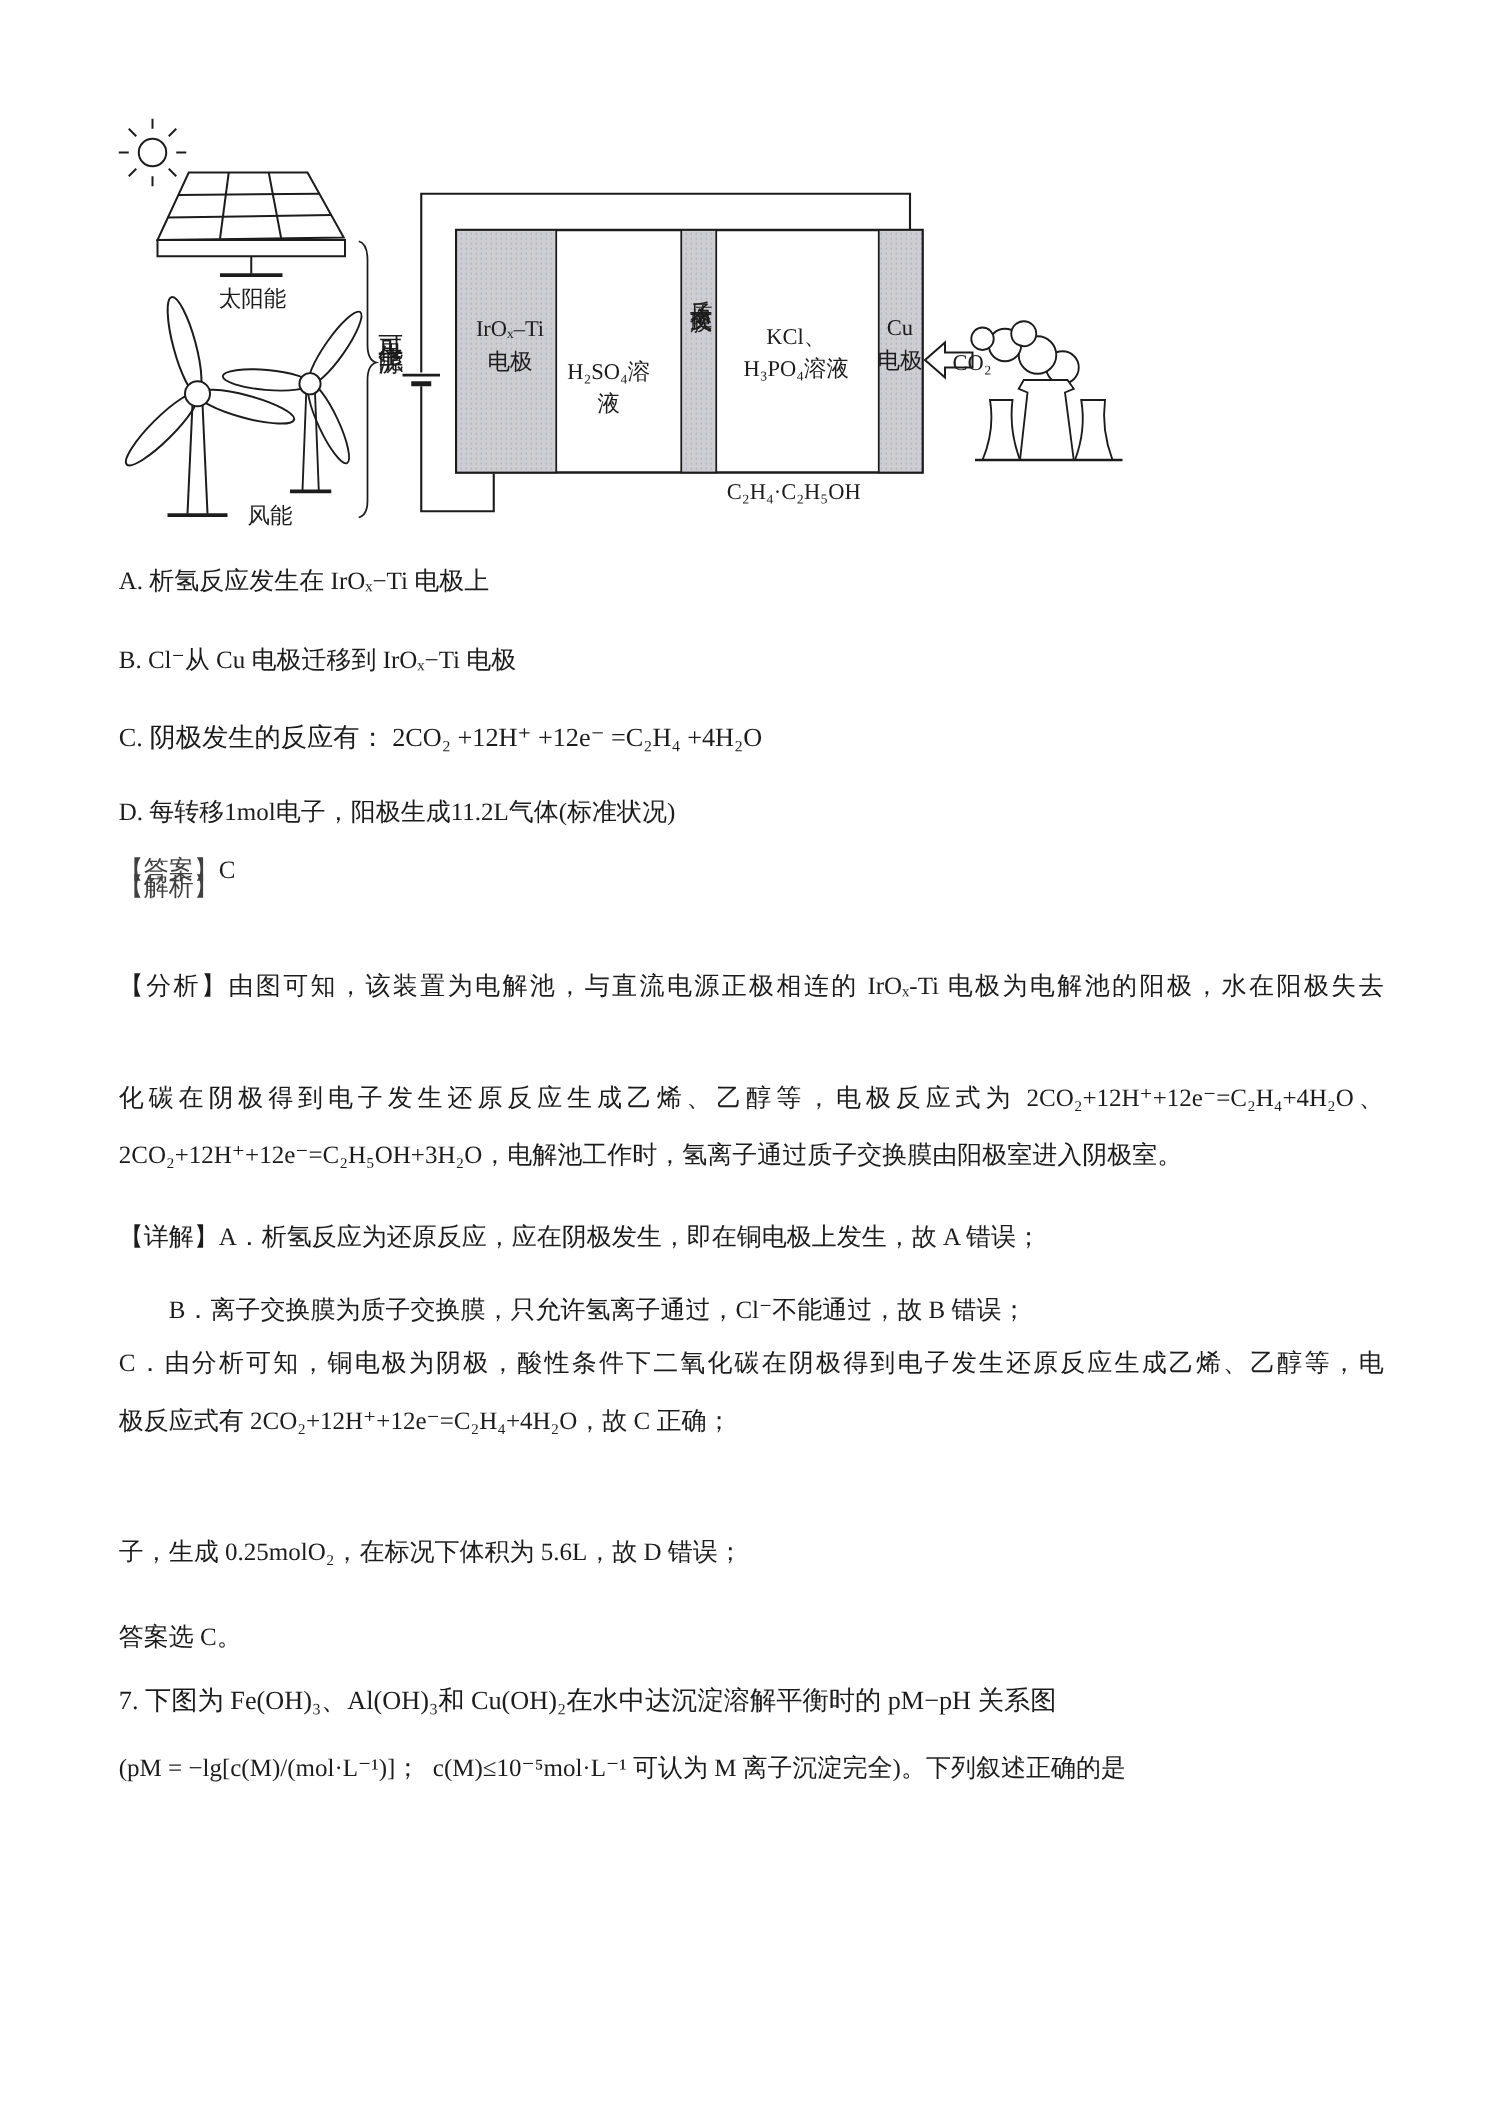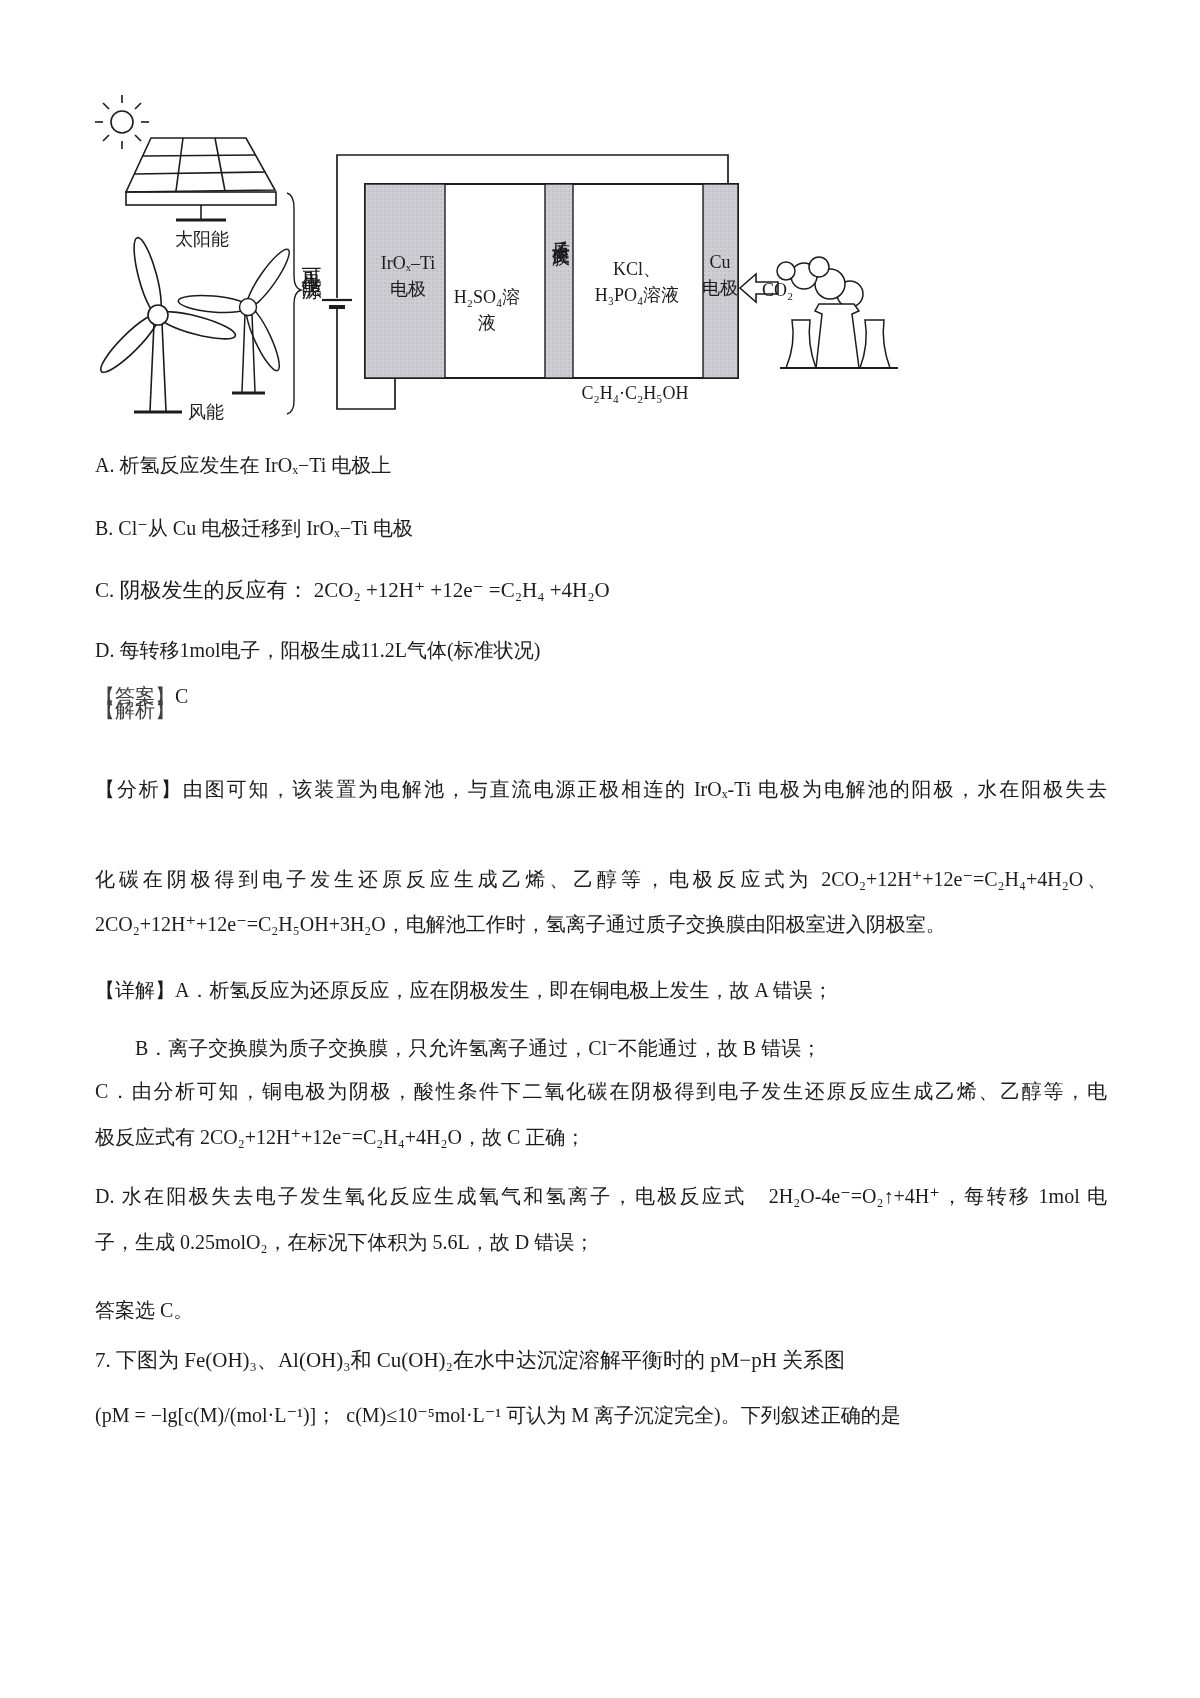--- a/index.html
+++ b/index.html
@@ -111,21 +111,21 @@
       <circle cx="698" cy="181" r="9"></circle>
       <circle cx="731" cy="177" r="10"></circle>
       <path d="M698,278 Q708,254 704,230 L722,230 Q719,254 728,278 Z"></path>
       <path d="M772,278 Q781,254 777,230 L796,230 Q793,254 802,278 Z"></path>
       <path d="M728,278 L734,224 L727,221 L731,214 L766,214 L771,221 L764,224 L771,278 Z"></path>
       <line x1="692" y1="278" x2="810" y2="278" stroke-width="2"></line>
     </g>
   </svg>
 
   <div class="dlabel" style="left:163px;top:226px;width:78px;">太阳能</div>
-  <div class="dlabel" style="left:177px;top:399px;width:58px;">风能</div>
+  <div class="dlabel" style="left:187px;top:399px;width:58px;">风能</div>
   <div class="vlabel" style="left:301px;top:252px;height:120px;font-size:20px;">可再生能源</div>
 
   <div class="dlabel" style="left:369px;top:250px;width:78px;">
     <div>IrOₓ–Ti</div>
     <div>电极</div>
   </div>
   <div class="dlabel" style="left:446px;top:284px;width:82px;">H₂SO₄溶液</div>
   <div class="vlabel" style="left:550px;top:226px;height:110px;font-size:18px;letter-spacing:2px;">质子交换膜</div>
   <div class="dlabel" style="left:573px;top:256px;width:128px;">
     <div>KCl、</div>
@@ -149,21 +149,20 @@
   <div class="jline" style="top:766px;">【分析】由图可知，该装置为电解池，与直流电源正极相连的 IrOₓ-Ti 电极为电解池的阳极，水在阳极失去</div>
   <div class="jline" style="top:856px;">化碳在阴极得到电子发生还原反应生成乙烯、乙醇等，电极反应式为 2CO₂+12H⁺+12e⁻=C₂H₄+4H₂O、</div>
   <div class="jline last" style="top:901px;">2CO₂+12H⁺+12e⁻=C₂H₅OH+3H₂O，电解池工作时，氢离子通过质子交换膜由阳极室进入阴极室。</div>
 
   <div class="line" style="top:977px;">【详解】A．析氢反应为还原反应，应在阴极发生，即在铜电极上发生，故 A 错误；</div>
   <div class="line" style="top:1035px;margin-left:40px;">B．离子交换膜为质子交换膜，只允许氢离子通过，Cl⁻不能通过，故 B 错误；</div>
 
   <div class="jline" style="top:1068px;">C．由分析可知，铜电极为阴极，酸性条件下二氧化碳在阴极得到电子发生还原反应生成乙烯、乙醇等，电</div>
   <div class="jline last" style="top:1114px;">极反应式有 2CO₂+12H⁺+12e⁻=C₂H₄+4H₂O，故 C 正确；</div>
 
-  <div class="jline" style="top:1173px;">D. 水在阳极失去电子发生氧化反应生成氧气和氢离子，电极反应式　2H₂O-4e⁻=O₂↑+4H⁺，每转移 1mol 电</div>
   <div class="jline last" style="top:1219px;">子，生成 0.25molO₂，在标况下体积为 5.6L，故 D 错误；</div>
 
   <div class="line" style="top:1297px;">答案选 C。</div>
 
   <div class="line" style="top:1347px;font-size:21px;">7. 下图为 Fe(OH)₃、Al(OH)₃和 Cu(OH)₂在水中达沉淀溶解平衡时的 pM−pH 关系图</div>
   <div class="line" style="top:1402px;font-size:20px;">(pM = −lg[c(M)/(mol·L⁻¹)]；  c(M)≤10⁻⁵mol·L⁻¹ 可认为 M 离子沉淀完全)。下列叙述正确的是</div>
 
 </div>
 
 </body></html>

